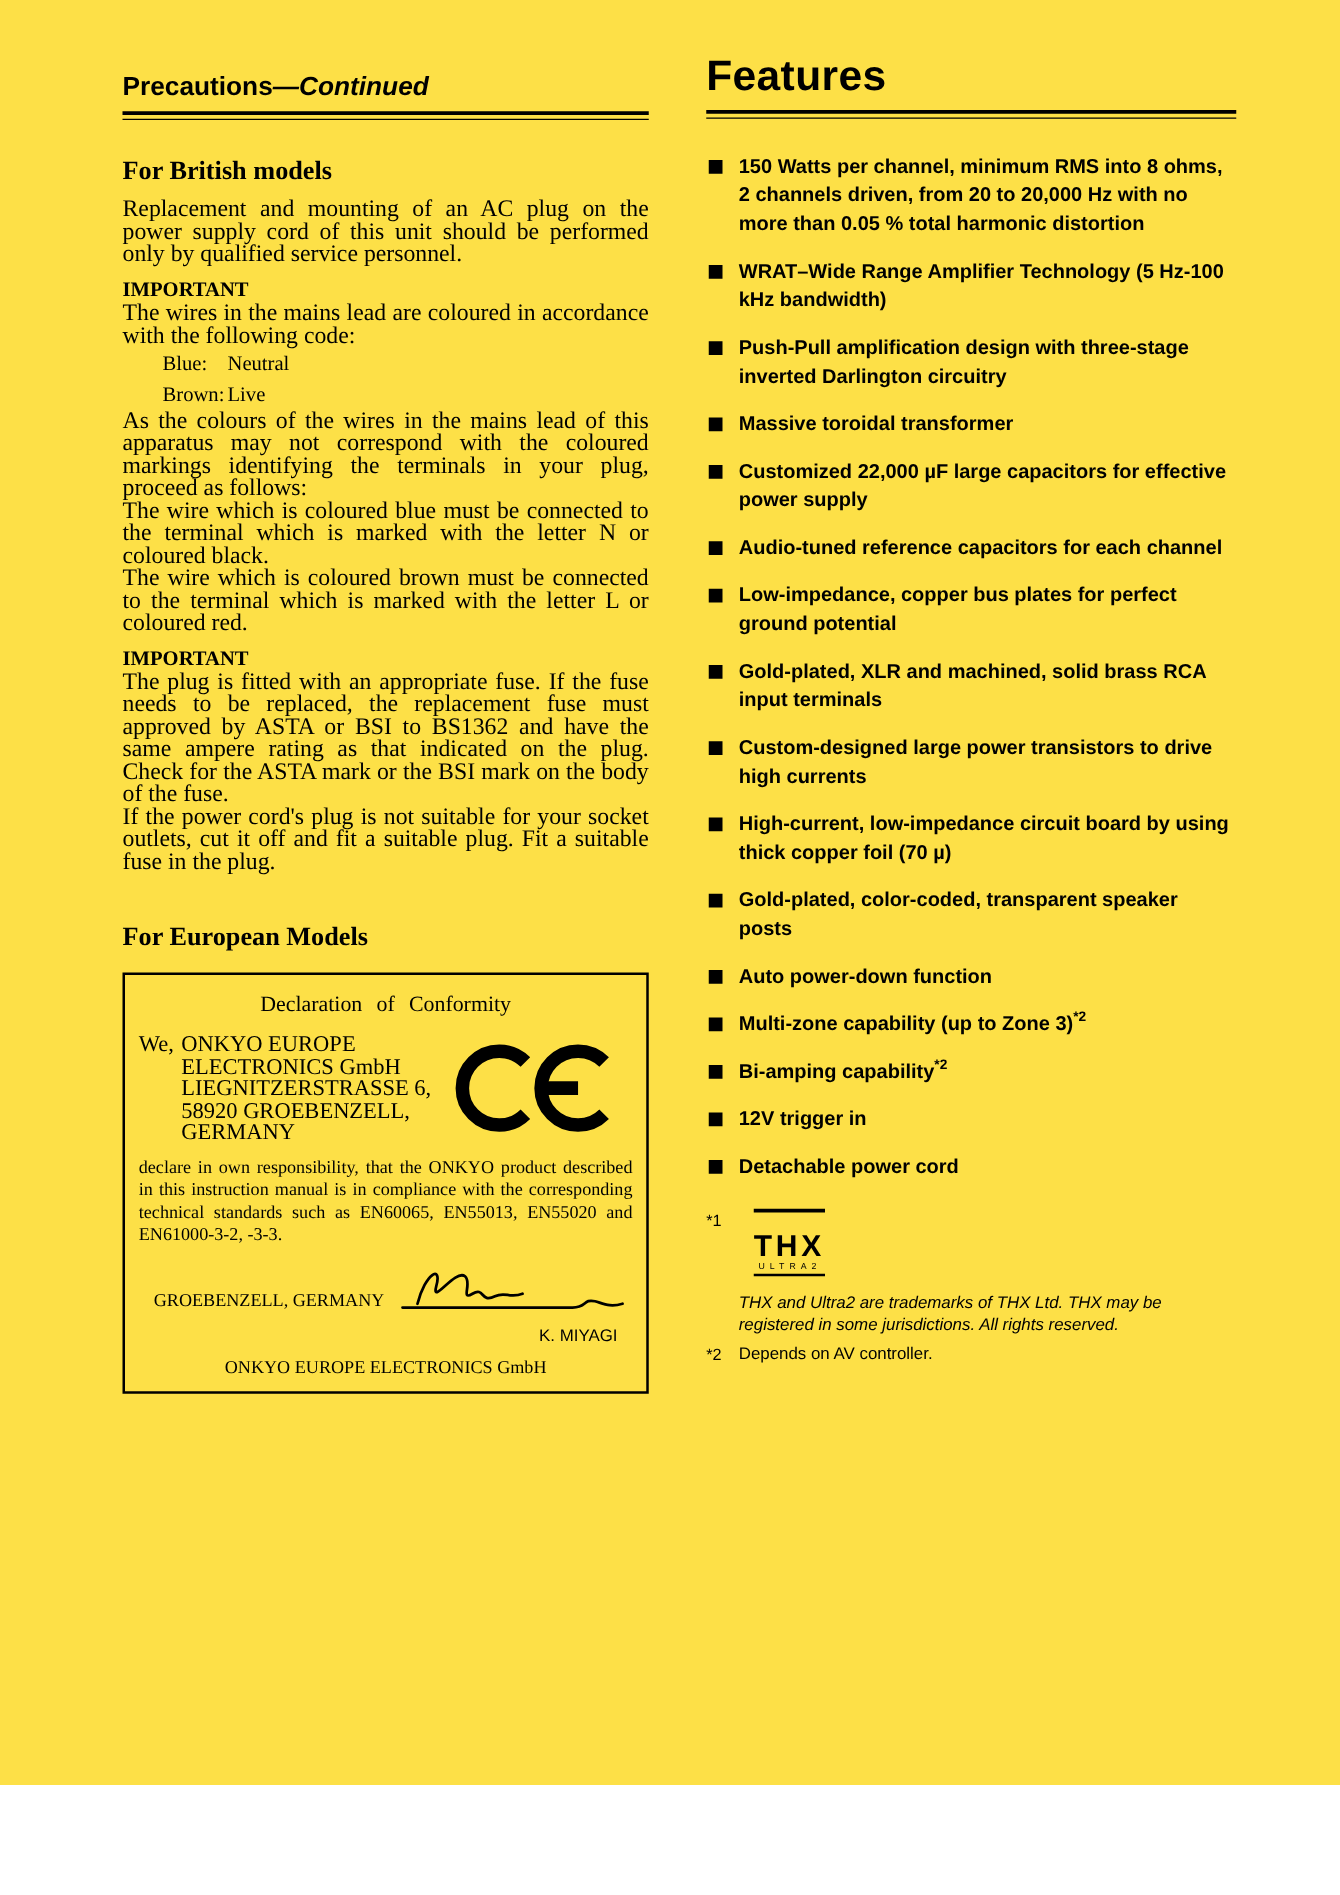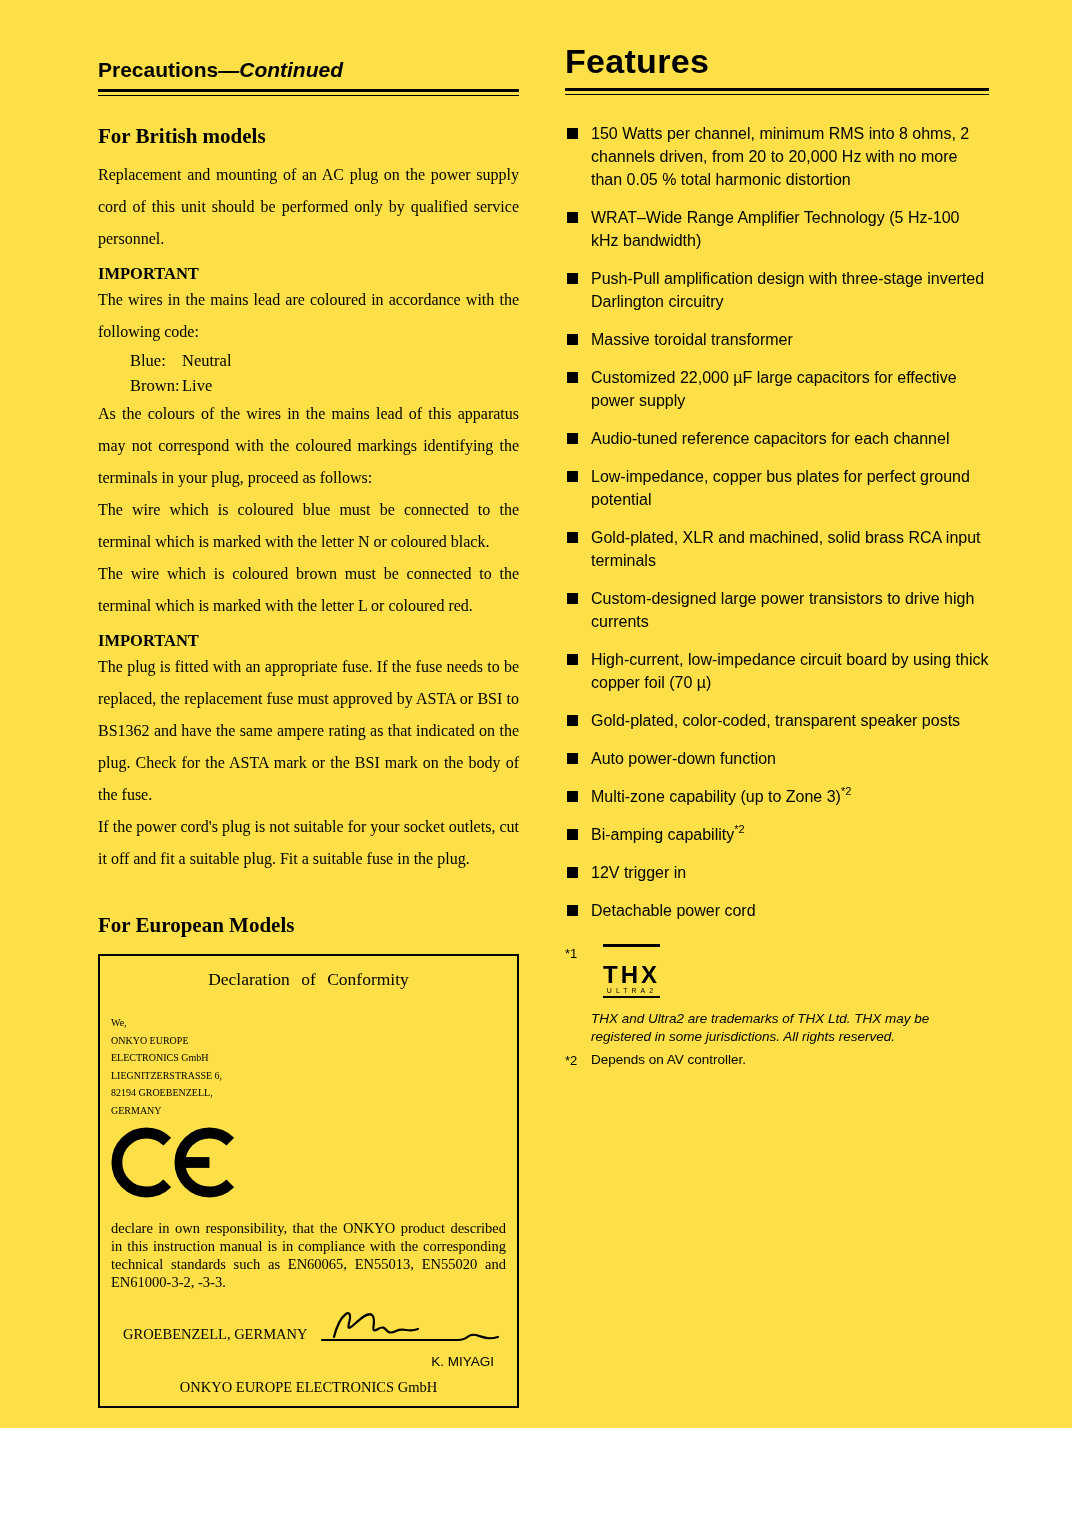--- a/index.html
+++ b/index.html
@@ -13,44 +13,44 @@
   .col-right { position:absolute; left:565px; top:42px; width:424px; }
 
   
   .prec-title { font-family:"Liberation Sans",sans-serif; font-size:21px; font-weight:bold; }
   .prec-title .cont { font-style:italic; }
   .features-title { font-family:"Liberation Sans",sans-serif; font-size:34px; font-weight:bold; letter-spacing:0.3px; }
   .rule-double { box-sizing:content-box; height:3px; border-top:3px solid #000; border-bottom:1.5px solid #000; margin-top:7px; }
 
   
   .serif-h { font-size:21px; font-weight:bold; margin:28px 0 10px; }
-  .body-p  { font-size:16px; line-height:32px; text-align:justify; }
+  .body-p  { font-size:19px; line-height:18px; text-align:justify; }
   .imp-h   { font-size:16.5px; font-weight:bold; margin-top:9px; }
   .code-line { font-size:16.5px; line-height:25px; margin-left:32px; }
   .code-label { display:inline-block; min-width:52px; }
 
   .euro-h { margin-top:38px; }
 
   
   .decl-box { margin-top:16px; border:2px solid #000; padding:13px 11px 10px; }
   .decl-title { font-size:17.5px; text-align:center; word-spacing:7px; }
-  .decl-we-row { display:flex; margin-top:24px; font-size:10px; line-height:17.5px;flex-direction:column; }
+  .decl-we-row { display:flex; margin-top:13px; font-size:18px; line-height:17.5px; }
   .decl-we { width:34px; flex:none; }
   .decl-company { flex:1; }
   .decl-ce { flex:none; margin:2px 16px 0 0; }
   .decl-body { margin-top:9px; font-size:14.5px; line-height:18px; text-align:justify; }
   .decl-sign-row { display:flex; align-items:flex-end; margin-top:12px; }
   .decl-place { font-size:14.5px; padding-left:12px; margin-bottom:10px; flex:none; }
   .decl-sig { flex:1; text-align:right; padding-right:4px; }
   .decl-signer { text-align:right; font-family:"Liberation Sans",sans-serif; font-size:13.5px; padding-right:12px; margin-top:1px; }
   .decl-footer { text-align:center; font-size:14.5px; margin-top:10px; }
 
   
   .features-list { list-style:none; margin-top:27px; }
-  .feature { display:flex; font-family:"Liberation Sans",sans-serif; font-weight:normal; font-size:16px; line-height:23px; margin-bottom:15px; }
+  .feature { display:flex; font-family:"Liberation Sans",sans-serif; font-weight:bold; font-size:16px; line-height:23px; margin-bottom:15px; }
   .bullet { flex:none; width:11px; height:11px; background:#000; margin:6px 13px 0 2px; }
   sup.fn-sup { font-size:11px; line-height:0; position:relative; top:-1px; vertical-align:super; }
 
   
   .footnotes { margin-top:22px; font-family:"Liberation Sans",sans-serif; }
   .fn-row { display:flex; align-items:flex-start; }
   .fn-marker { flex:none; width:26px; font-size:13px; padding-top:2px; }
   .thx-logo { display:inline-block; margin-left:12px; border-top:3px solid #000; padding-top:15px; }
   .thx-text { font-weight:bold; font-size:24px; line-height:25px; letter-spacing:3px; font-family:"Liberation Sans",sans-serif; }
   .thx-sub { font-size:7px; letter-spacing:4px; border-bottom:2px solid #000; padding:0 1px 2px 2px; text-align:center; }
@@ -89,21 +89,21 @@
     <div class="serif-h euro-h">For European Models</div>
 
     <div class="decl-box">
       <div class="decl-title">Declaration of Conformity</div>
       <div class="decl-we-row">
         <span class="decl-we">We,</span>
         <div class="decl-company">
           <div>ONKYO EUROPE</div>
           <div>ELECTRONICS GmbH</div>
           <div>LIEGNITZERSTRASSE 6,</div>
-          <div>82194 GROEBENZELL,</div>
+          <div>58920 GROEBENZELL,</div>
           <div>GERMANY</div>
         </div>
         <div class="decl-ce">
           <svg width="126" height="83" viewBox="0 0 128 84" aria-hidden="true">
             <path d="M 57.2 20.8 A 30 30 0 1 0 57.2 63.2" fill="none" stroke="#000" stroke-width="11"></path>
             <path d="M 121.2 20.8 A 30 30 0 1 0 121.2 63.2" fill="none" stroke="#000" stroke-width="11"></path>
             <line x1="70" y1="42" x2="100" y2="42" stroke="#000" stroke-width="11"></line>
           </svg>
         </div>
       </div>

